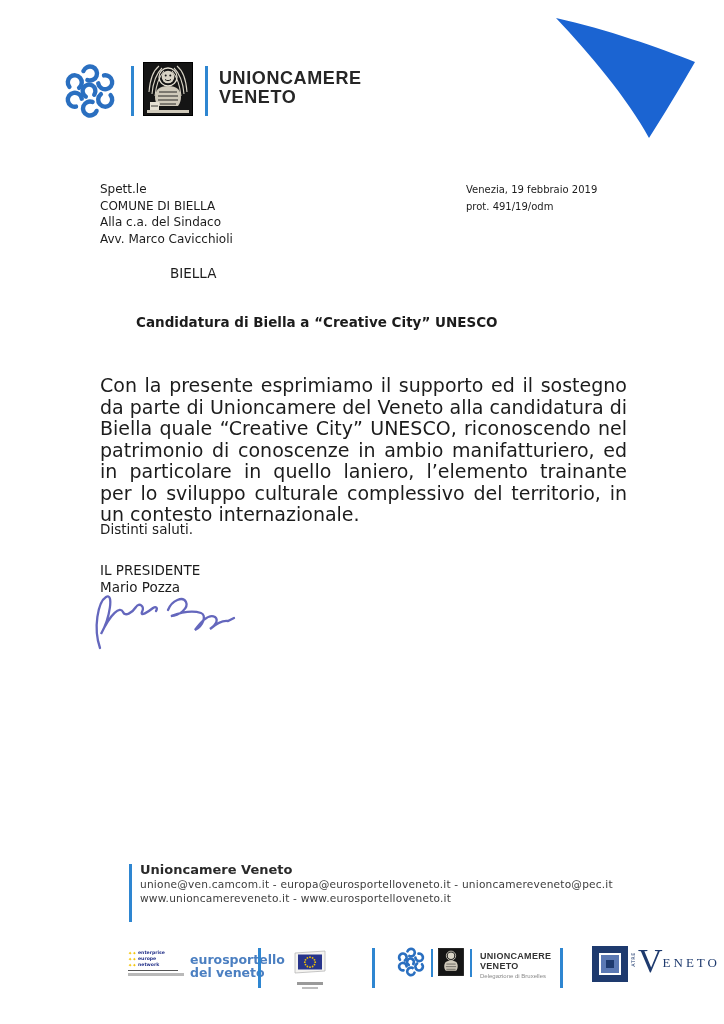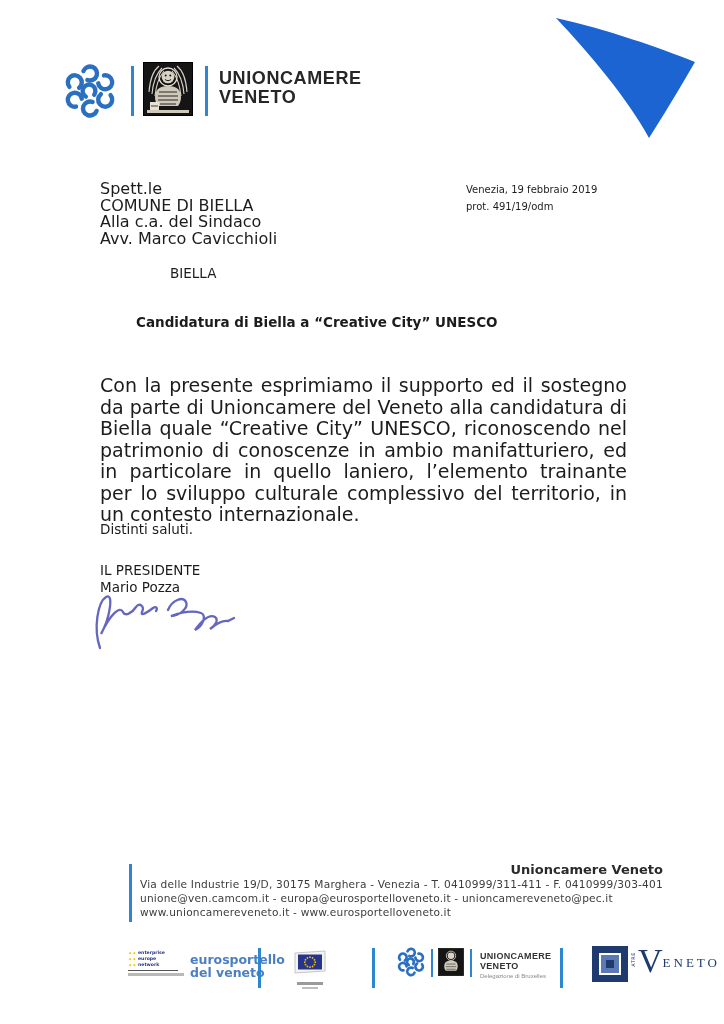--- a/index.html
+++ b/index.html
@@ -17,37 +17,37 @@
   .hdr-lion{position:absolute;left:143px;top:62px;}
   .hdr-org{
     position:absolute;left:219px;top:69px;
     font-size:18px;line-height:19px;font-weight:600;
     letter-spacing:.6px;color:#262626;
     font-family:"Liberation Sans",sans-serif;
   }
   
   .corner-swoosh{position:absolute;left:540px;top:8px;}
   
-  .recipient{position:absolute;left:100px;top:181px;font-size:16px;line-height:16.5px;}
+  .recipient{position:absolute;left:100px;top:181px;font-size:12px;line-height:16.5px;}
   .recipient-city{position:absolute;left:170px;top:265px;font-size:13.5px;}
   .meta{position:absolute;left:466px;top:181px;font-size:10px;line-height:17px;}
   .subject{position:absolute;left:100px;top:314px;width:527px;font-size:13.5px;font-weight:bold;margin-left:36px;}
   .para{
     position:absolute;left:100px;width:527px;
     font-size:19px;line-height:21.5px;text-align:justify;margin:0;
   }
   .p1{top:375px;}
   .p2{top:471px;}
   .closing{position:absolute;left:100px;top:521px;font-size:13.5px;text-align:right;}
   .signer{position:absolute;left:100px;top:562px;font-size:13.5px;line-height:17px;}
   .signature{position:absolute;left:88px;top:586px;}
   
   .ftr-bar{position:absolute;left:129px;top:864px;width:3px;height:58px;background:#2e86d1;}
   .ftr{position:absolute;left:140px;top:861px;color:#3c3c3c;}
-  .ftr .org{font-size:13px;font-weight:bold;color:#2a2a2a;line-height:17px;text-align:right;}
+  .ftr .org{font-size:13px;font-weight:bold;color:#2a2a2a;line-height:17px;}
   .ftr .ln{font-size:10.6px;line-height:13.8px;letter-spacing:.2px;}
   
   .logo-strip{position:absolute;left:0;top:940px;width:724px;height:66px;}
   .vbar{position:absolute;width:2.5px;height:40px;top:8px;background:#2e86d1;}
   .een{position:absolute;left:128px;top:10px;width:52px;}
   .een-row{display:flex;align-items:center;gap:2px;height:6px;}
   .een-dots{width:8px;font-size:5px;color:#f4c300;line-height:6px;}
   .een-word{font-size:4.6px;color:#27348b;font-weight:bold;line-height:6px;}
   .een-line{margin-top:2px;height:1px;background:#555;width:50px;}
   .een-tag{margin-top:2px;height:2.5px;background:#b9b9b9;width:56px;}
@@ -151,21 +151,20 @@
   <svg class="signature" width="165" height="68" viewBox="0 0 165 68">
     <g fill="none" stroke="#6467bd" stroke-width="2.3" stroke-linecap="round">
       <path d="M12 62 C5 42 10 16 18 11 C26 6 22 32 13 48 C23 27 32 20 35 26 C37 31 44 27 48 21 C51 16 57 20 54 26 C52 31 60 26 65 22 C68 20 70 22 68 25"></path>
       <path d="M80 24 C84 14 95 10 98 16 C101 22 91 30 83 30 C94 26 104 24 113 27 C119 29 115 40 107 44 C115 33 122 28 127 31 C131 34 127 40 122 43 C128 38 135 34 140 35 L146 32"></path>
     </g>
   </svg>
 
   <div class="ftr-bar"></div>
   <div class="ftr">
     <div class="org">Unioncamere Veneto</div>
-    <div class="ln">Via delle Industrie 19/D,  30175 Marghera - Venezia - T. 0410999/311-411 - F. 0410999/303-401</div>
     <div class="ln">unione@ven.camcom.it - europa@eurosportelloveneto.it - unioncamereveneto@pec.it</div>
     <div class="ln">www.unioncamereveneto.it  -  www.eurosportelloveneto.it</div>
   </div>
 
   <div class="logo-strip">
 
     <div class="een">
       <div class="een-row">
         <span class="een-dots">✦✦</span>
         <span class="een-word">enterprise</span>

